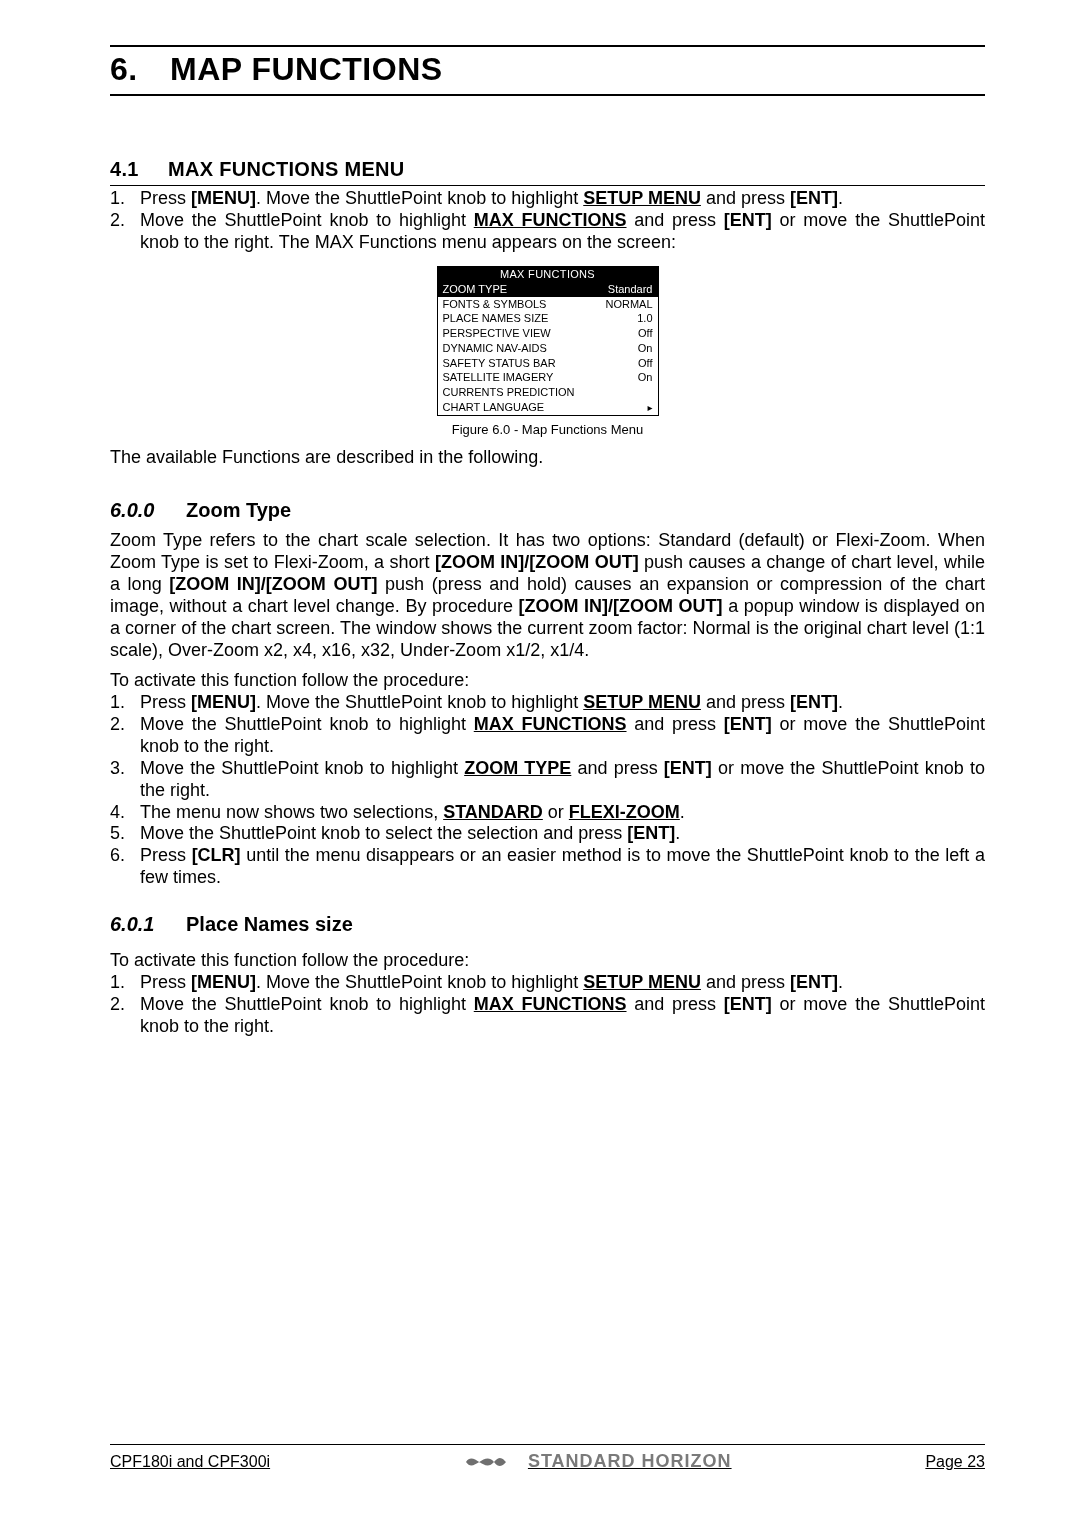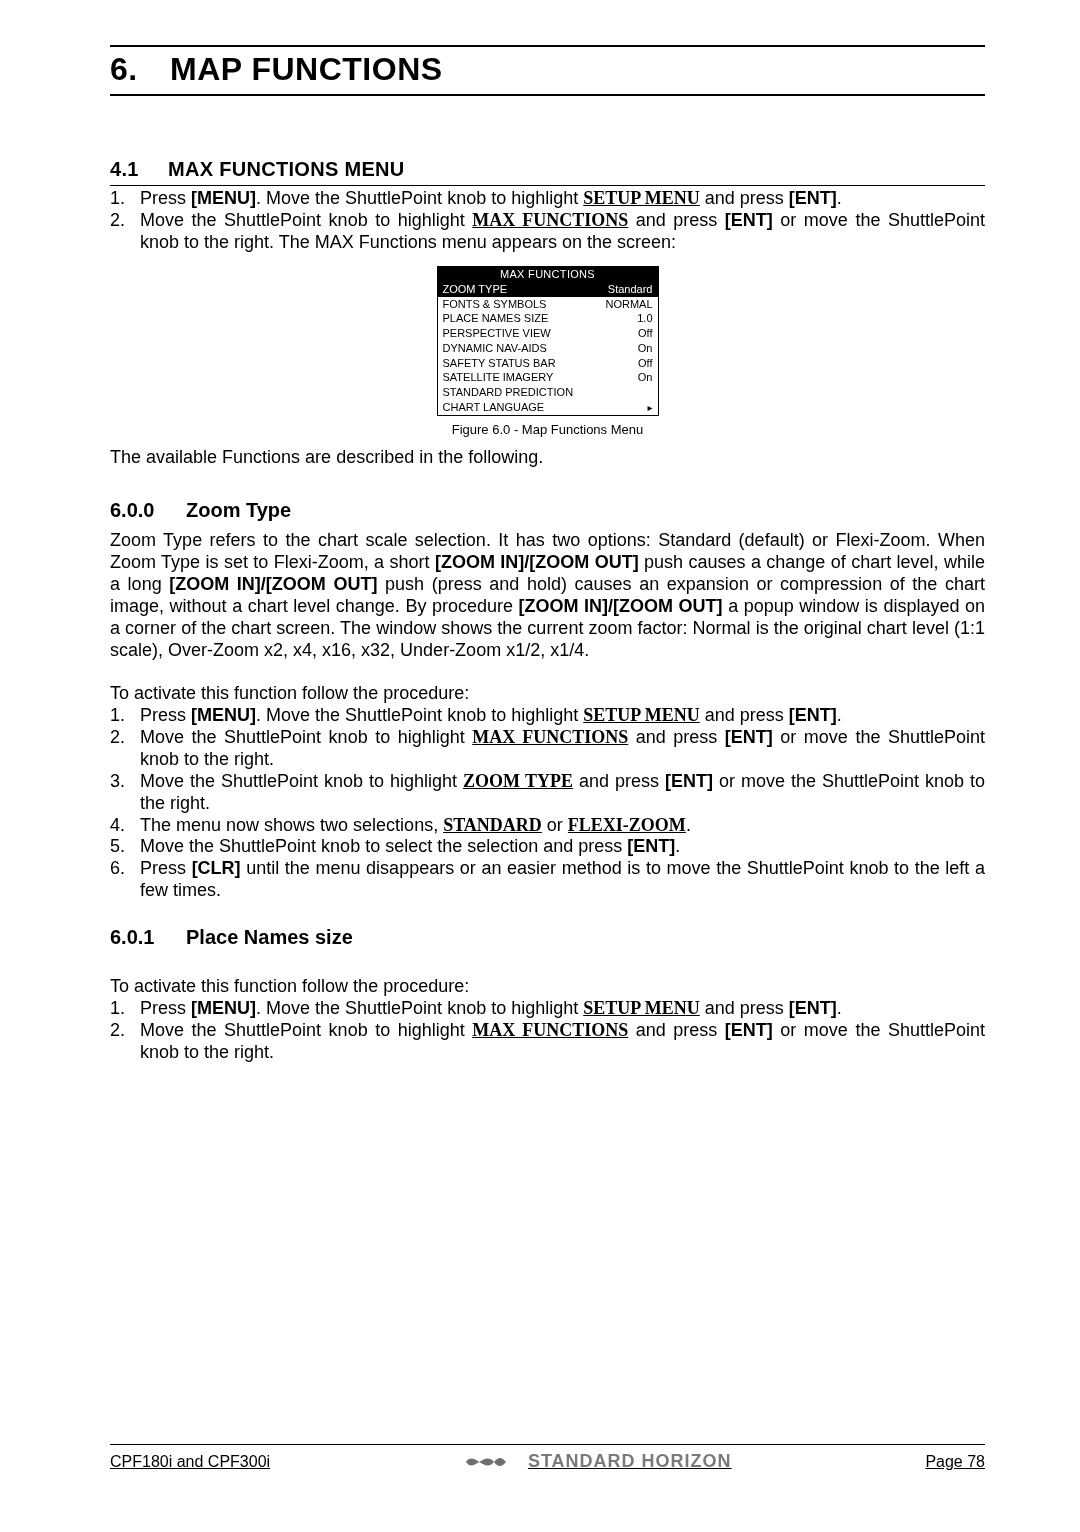--- a/index.html
+++ b/index.html
@@ -27,35 +27,35 @@
     font-size: 20px;
     letter-spacing: 0.3px;
     padding-bottom: 4px;
   }
   .h2-num { display: inline-block; width: 58px; }
   .h3 {
     font-weight: 900;
     font-size: 20px;
     padding-bottom: 6px;
   }
-  .h3-num { display: inline-block; width: 76px; }
+  .h3-num { display: inline-block; width: 76px; font-style: italic; }
   .body, .body li, .body p {
     font-size: 18px;
     line-height: 1.22;
     text-align: justify;
   }
   .body { margin-top: 2px; }
   .ol { list-style: none; padding-left: 0; }
   .ol li { display: flex; }
   .ol li .num { flex: 0 0 30px; }
   .ol li .txt { flex: 1; }
   .b { font-weight: 700; }
-  .bu { font-weight: 700; text-decoration: underline; font-family: Liberation Serif, serif; }
+  .bu { font-weight: 700; text-decoration: underline; }
   .para { margin-top: 0; }
-  .blk { margin-top: 21px; }
+  .blk { margin-top: 8px; }
   .sec-gap { margin-top: 30px; }
   .sec-gap-sm { margin-top: 24px; }
 
   
   .figwrap { width: 100%; display: flex; flex-direction: column; align-items: center; margin-top: 12px; margin-bottom: 10px; }
   .menu {
     width: 222px;
     border: 1.5px solid #000;
     font-family: Arial, Helvetica, sans-serif;
   }
@@ -153,21 +153,21 @@
       </div>
     <div class="menu-row">
         <span>SAFETY STATUS BAR</span>
         <span>Off</span>
       </div>
     <div class="menu-row">
         <span>SATELLITE IMAGERY</span>
         <span>On</span>
       </div>
     <div class="menu-row">
-        <span>STANDARD PREDICTION</span>
+        <span>CURRENTS PREDICTION</span>
         <span></span>
       </div>
     <div class="menu-row">
         <span>CHART LANGUAGE</span>
         <span class="arrow">▸</span>
       </div>
   </div>
   <div class="fig-caption">Figure 6.0 - Map Functions Menu</div>
 </div>
 
@@ -233,15 +233,15 @@
 <div class="footer">
   <div class="line"></div>
   <div class="row">
     <span>CPF180i and CPF300i</span>
     <span class="brand">
       <svg width="44" height="20" viewBox="0 0 44 20">
         <path d="M2 10 C 10 -2, 20 22, 30 10 C 36 2, 40 8, 42 10 C 40 12, 36 18, 30 10 C 20 -2, 10 22, 2 10 Z" fill="#6f6f6f"></path>
       </svg>
       <span>STANDARD HORIZON</span>
     </span>
-    <span>Page 78</span>
+    <span>Page 23</span>
   </div>
 </div>
 
 </body></html>

